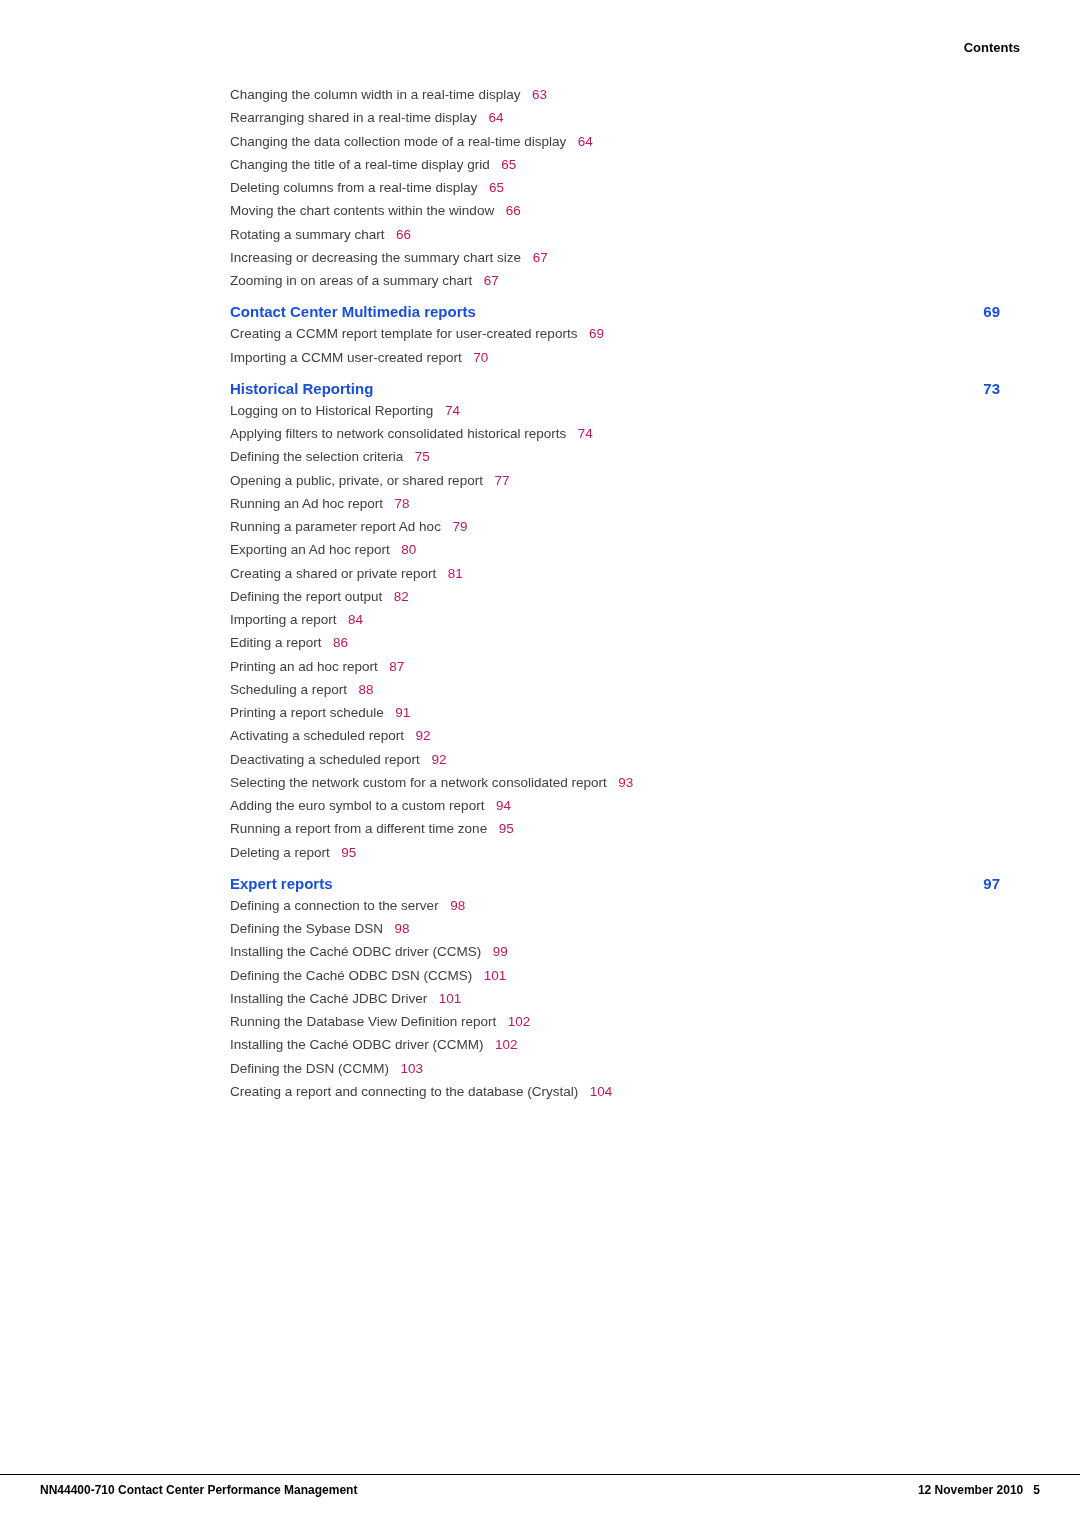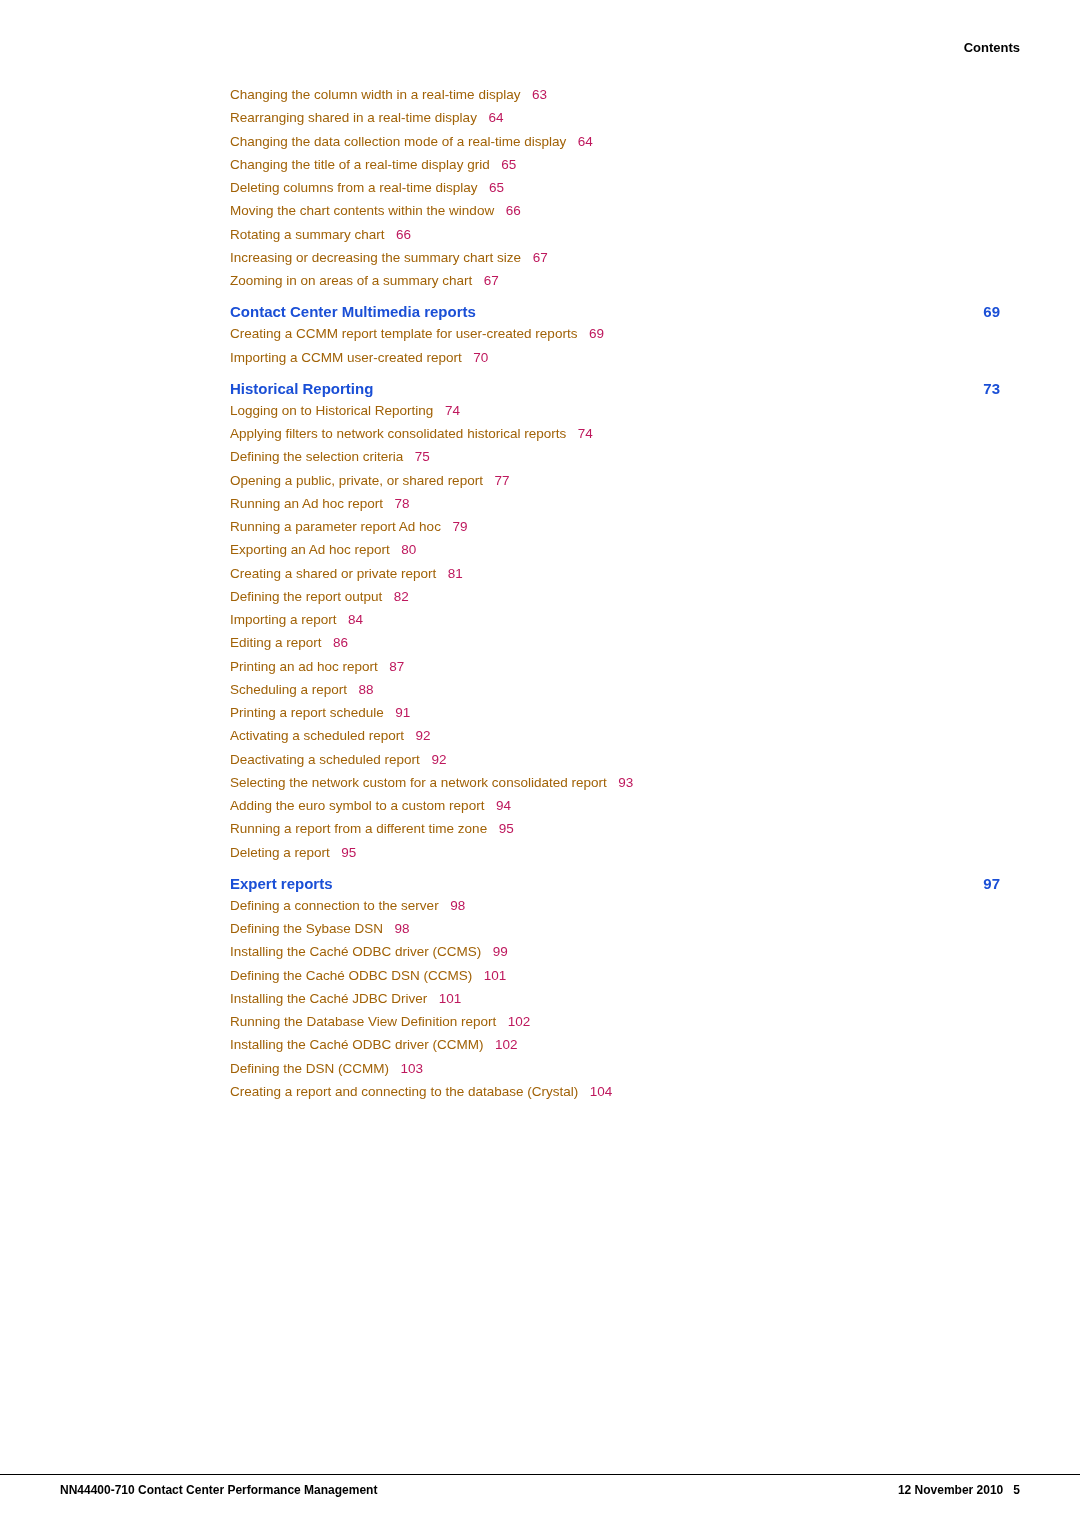--- a/index.html
+++ b/index.html
@@ -65,39 +65,39 @@
       margin-right: 20px;
     }
 
     .toc-item-row {
       display: flex;
       justify-content: flex-start;
       align-items: baseline;
     }
 
     .toc-item-row .item-text {
-      color: #a16207;
+      color: #404040;
       font-size: 13.5px;
     }
 
     .toc-item-row .item-page {
       color: #be185d;
       font-size: 13.5px;
       margin-left: 4px;
     }
 
     .footer {
       position: absolute;
       bottom: 30px;
       left: 0;
       right: 0;
       display: flex;
       justify-content: space-between;
       align-items: center;
-      padding: 0 60px;
+      padding: 0 40px;
       font-size: 12px;
       color: #000000;
       border-top: 1px solid #000;
       padding-top: 8px;
     }
 
     .footer-left {
       font-weight: bold;
       font-size: 12px;
     }

